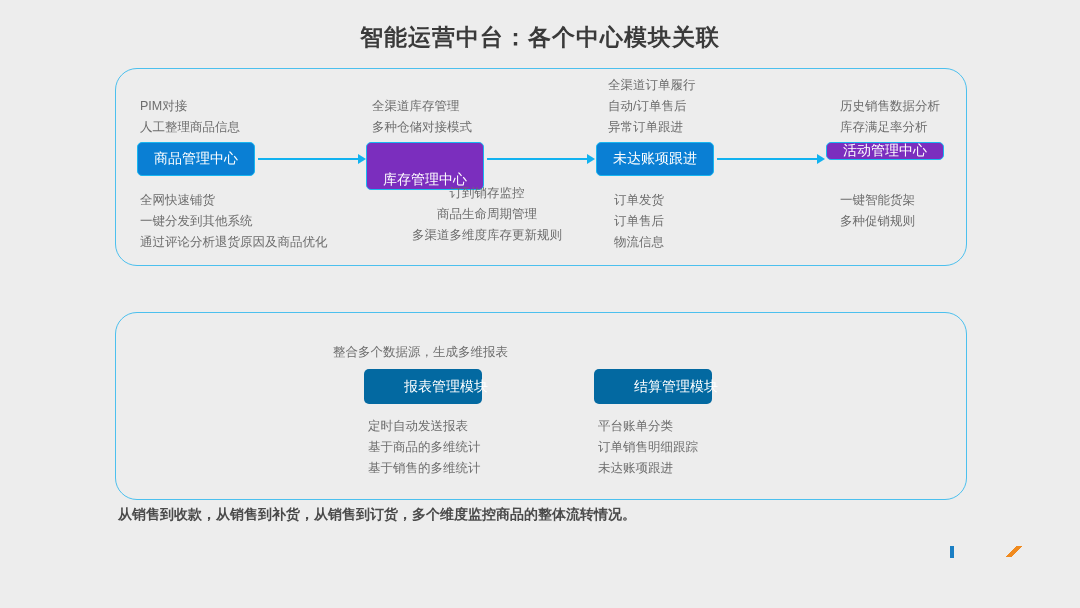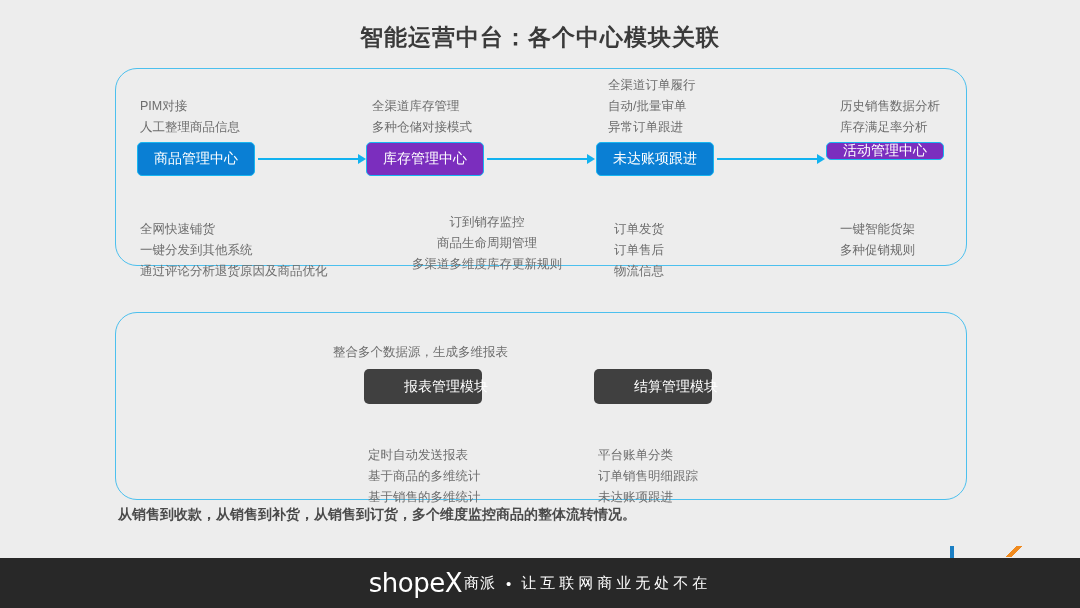--- a/index.html
+++ b/index.html
@@ -24,37 +24,37 @@
     border:1.6px solid #4cc0ee;
     border-radius:22px;
     background:transparent;
   }
   #panel-top{left:115px;top:68px;width:850px;height:196px;}
   #panel-bottom{left:115px;top:312px;width:850px;height:186px;}
 
   
   .col{position:absolute;}
   .col-top-text,.col-bot-text{
-    font-size:12.5px;color:#6d6d6d;line-height:21px;white-space:nowrap;margin-top:29px;
+    font-size:12.5px;color:#6d6d6d;line-height:21px;white-space:nowrap;
   }
   .col-top-text{position:absolute;bottom:0;}
   .col-bot-text{position:absolute;top:0;}
 
   
   .chip{
     position:absolute;
     display:flex;align-items:center;justify-content:center;
     border-radius:5px;
     font-size:14px;color:#ffffff;
     white-space:nowrap;
     box-sizing:border-box;
   }
   .chip.blue{background:#0a7fd4;border:1.4px solid #18b6f0;}
   .chip.purple{background:#7b2ebe;border:1.4px solid #18b6f0;}
-  .chip.cyan{background:#404040;border:none;padding-left:46px;}
+  .chip.cyan{background:#0369a1;border:none;padding-left:46px;}
 
   
   .arrow{position:absolute;height:10px;}
   .arrow .shaft{
     position:absolute;left:0;top:4px;height:1.8px;background:#11b2f0;
   }
   .arrow .head{
     position:absolute;top:0;right:0;width:0;height:0;
     border-top:5px solid transparent;
     border-bottom:5px solid transparent;
@@ -126,40 +126,40 @@
     <div class="shaft" style="width:100px;"></div>
       <div class="head"></div>
   </div>
 
   <div class="col" style="left:372px;top:88px;width:210px;height:50px;">
     <div class="col-top-text">
       <div>全渠道库存管理</div>
       <div>多种仓储对接模式</div>
     </div>
   </div>
-  <div class="chip purple" id="chip2" style="left:366px;top:142px;width:118px;height:34px;">
+  <div class="chip purple" id="chip2" style="left:366px;top:142px;width:118px;height:48px;align-items:flex-end;">
     <span>库存管理中心</span>
   </div>
   <div class="col" style="left:372px;top:183px;width:230px;text-align:center;">
     <div class="col-bot-text" style="position:static;">
       <div>订到销存监控</div>
       <div>商品生命周期管理</div>
       <div>多渠道多维度库存更新规则</div>
     </div>
   </div>
 
   <div class="arrow" style="left:487px;top:154px;width:108px;">
     <div class="shaft" style="width:100px;"></div>
       <div class="head"></div>
   </div>
 
   <div class="col" style="left:608px;top:88px;width:210px;height:50px;">
     <div class="col-top-text">
       <div>全渠道订单履行</div>
-      <div>自动/批量审单</div>
+      <div>自动/订单售后</div>
       <div>异常订单跟进</div>
     </div>
   </div>
   <div class="chip blue" id="chip3" style="left:596px;top:142px;width:118px;height:34px;">
     <span>未达账项跟进</span>
   </div>
   <div class="col" style="left:614px;top:190px;width:200px;">
     <div class="col-bot-text" style="position:static;">
       <div>订单发货</div>
       <div>订单售后</div>
@@ -212,22 +212,14 @@
       <div>订单销售明细跟踪</div>
       <div>未达账项跟进</div>
     </div>
   </div>
 
   <div class="caption">从销售到收款，从销售到补货，从销售到订货，多个维度监控商品的整体流转情况。</div>
 
   <div class="tick-blue"></div>
   <div class="tick-orange"></div>
 
-  <div class="footer">
-    <div class="footer-inner">
-      <span class="logo-shopex">shopeX</span>
-      <span class="logo-cn">商派</span>
-      <span class="logo-dot">•</span>
-      <span class="logo-slogan">让互联网商业无处不在</span>
-    </div>
-  </div>
 
 </div>
 
 </body></html>

